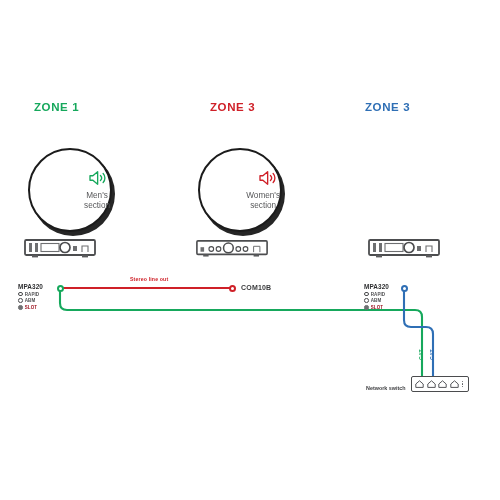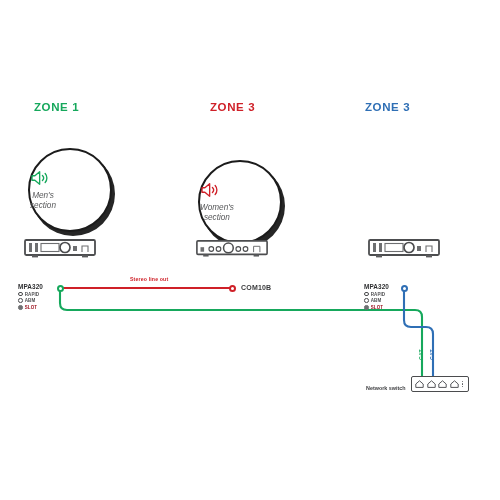--- a/index.html
+++ b/index.html
@@ -22,24 +22,23 @@
 
   .speaker-node{
     position:absolute;
     width:84px;height:84px;
     border-radius:50%;
     background:#ffffff;
     border:2.5px solid #1b1b1b;
     box-shadow:3px 4px 0 rgba(20,20,20,0.92);
     display:flex;
     flex-direction:column;
-    align-items:flex-start;
+    align-items:flex-end;
     justify-content:center;
     box-sizing:border-box;
-    font-style:italic;
   }
   .spk-icon{width:22px;height:18px;margin-bottom:4px;display:block;}
   .spk-label{
     font-size:8.2px;
     color:#57585a;
     text-align:center;
     line-height:1.28;
     white-space:pre-line;
   }
 
@@ -169,21 +168,21 @@
       <span class="io-txt accent">SLOT</span>
     </div>
   </div>
 
   <div class="port green" style="left:56.5px;top:284.5px;"></div>
 
   <div class="cable-caption" style="left:130px;top:276px;color:#cf2028;">Stereo line out</div>
 
   <div class="zone-title" style="left:210px;top:101px;color:#cf2028;">ZONE 3</div>
 
-  <div class="speaker-node" style="left:198px;top:160px;">
+  <div class="speaker-node" style="left:198px;top:148px;">
     <svg class="spk-icon" viewBox="0 0 24 20">
       <path d="M2 7.5 h3.2 L10.5 3 v14 L5.2 12.5 H2 Z" fill="none" stroke="#cf2028" stroke-width="1.5" stroke-linejoin="round"></path>
       <path d="M13.6 7.2 a4 4 0 0 1 0 5.6" fill="none" stroke="#cf2028" stroke-width="1.5" stroke-linecap="round"></path>
       <path d="M16.6 5 a7.4 7.4 0 0 1 0 15" fill="none" stroke="#cf2028" stroke-width="0" stroke-linecap="round"></path>
       <path d="M16.6 5 a7.4 7.4 0 0 1 0 10" fill="none" stroke="#cf2028" stroke-width="1.5" stroke-linecap="round"></path>
     </svg>
     <div class="spk-label">Women's
 section</div>
   </div>
 

